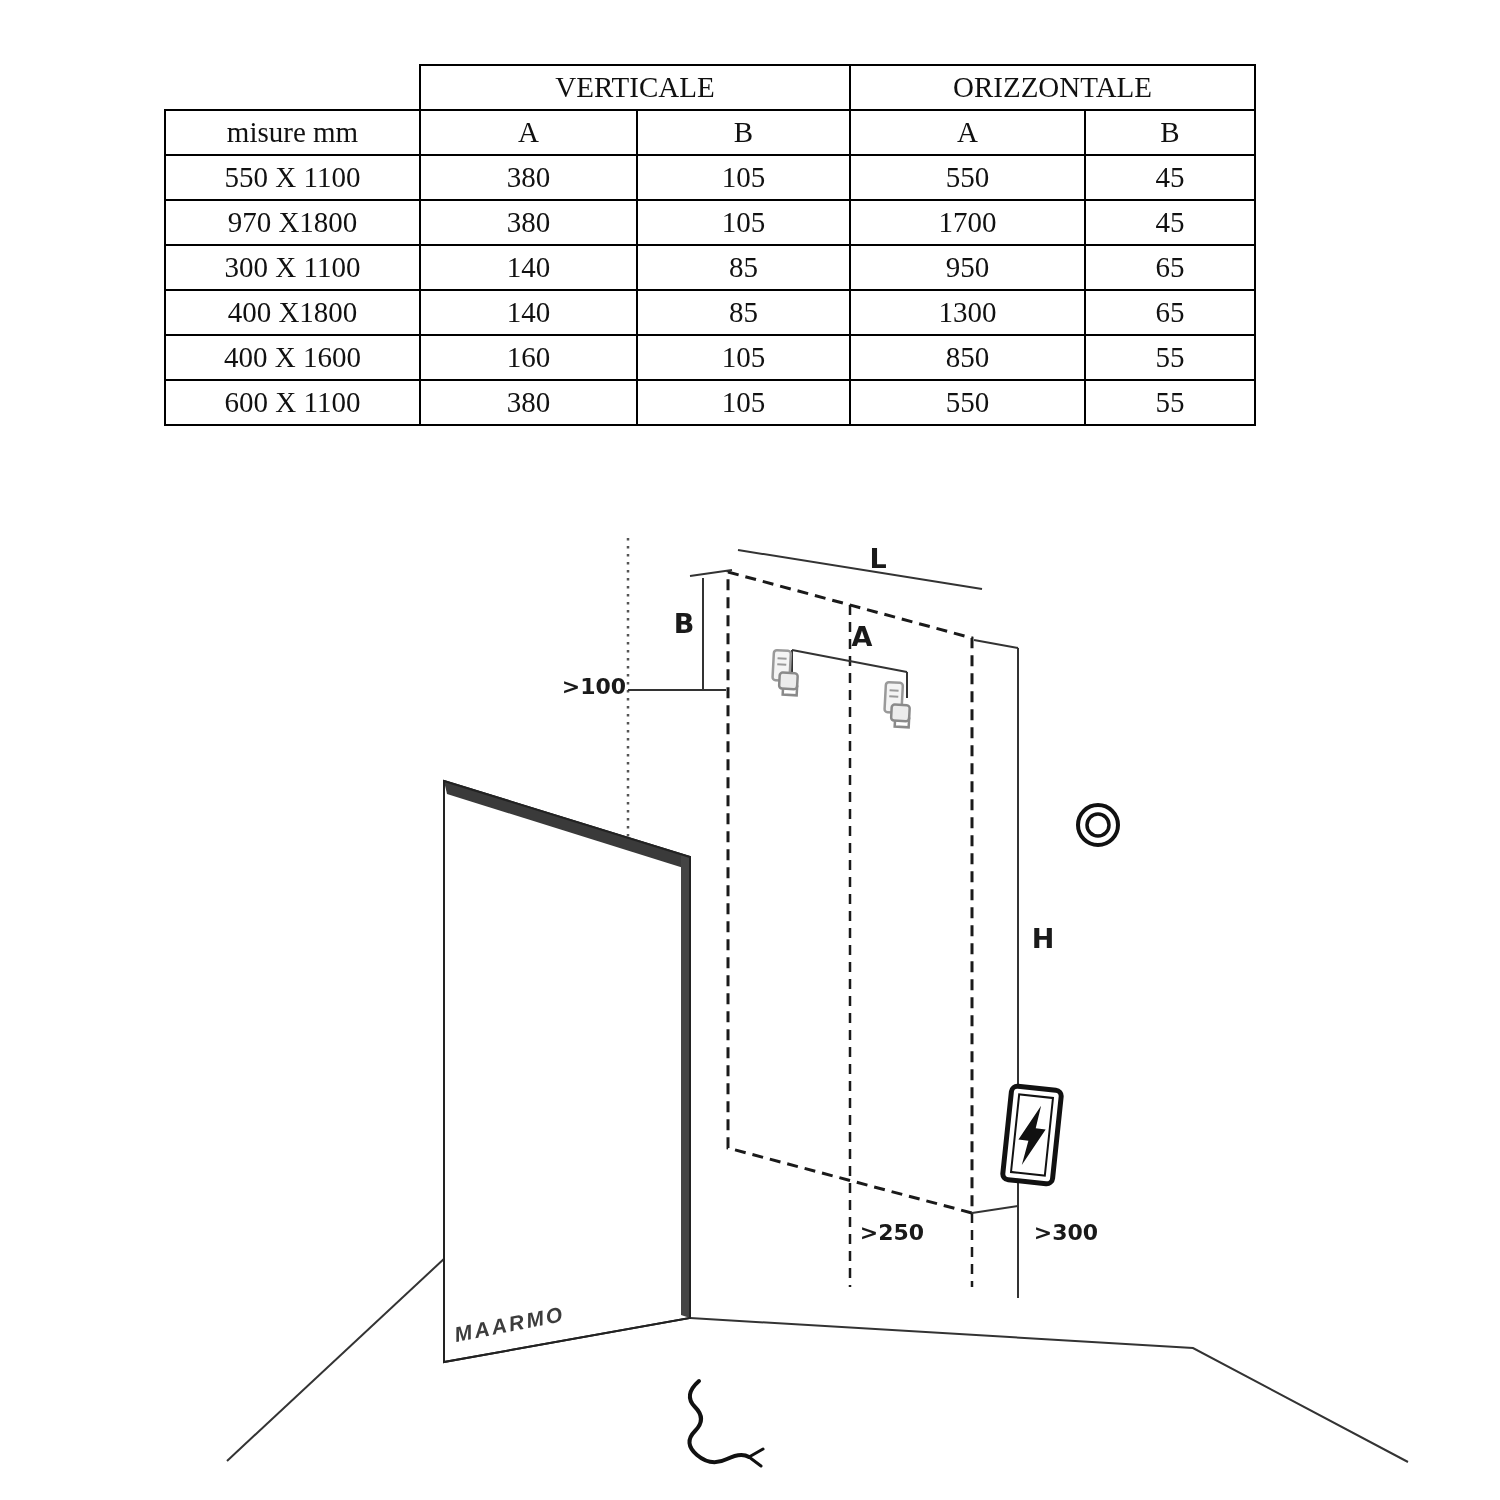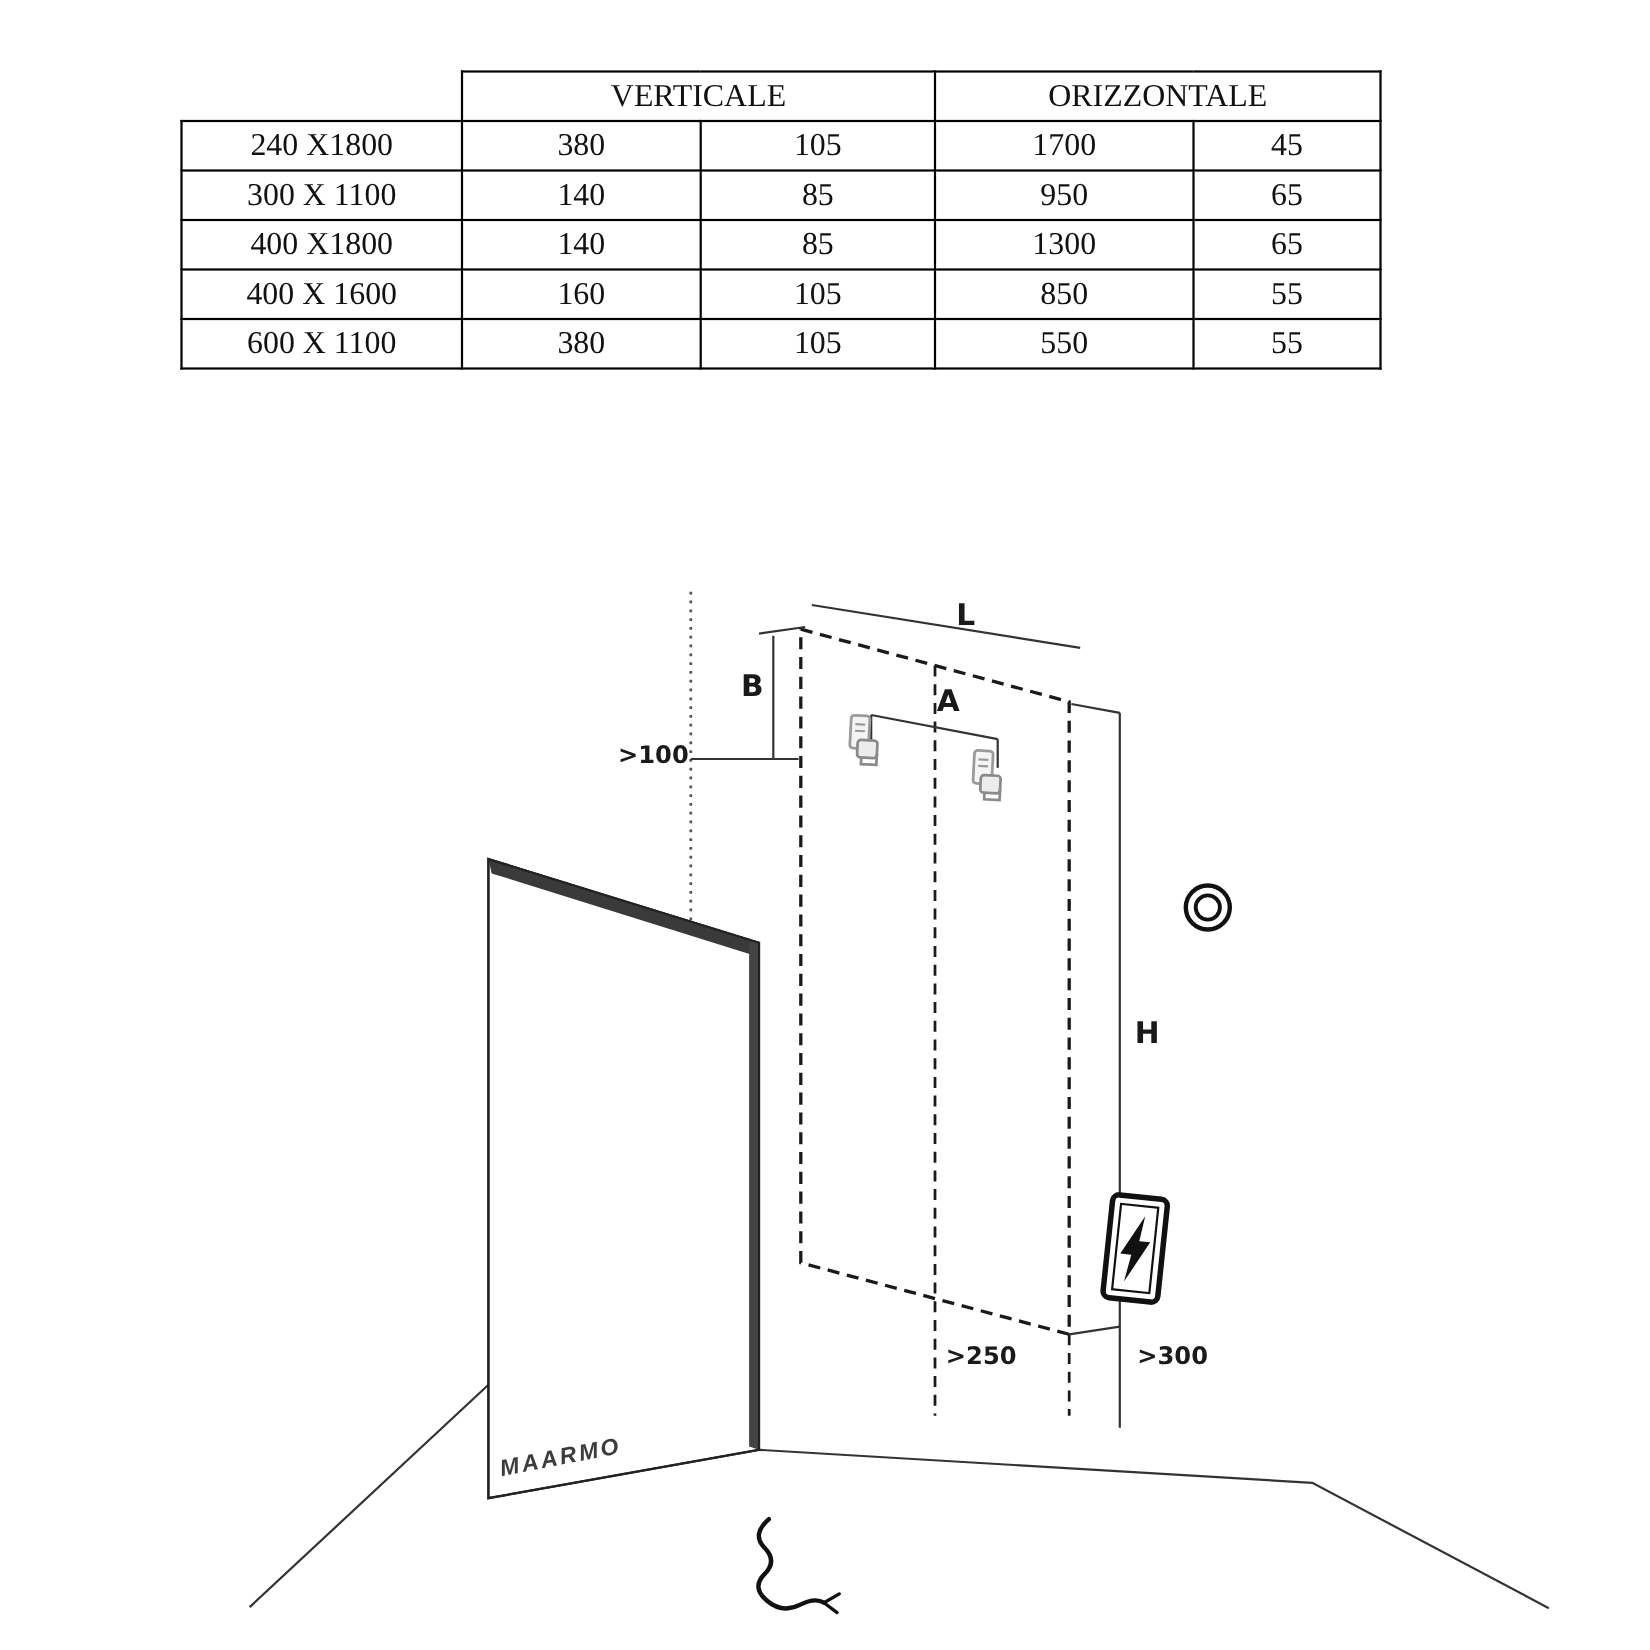--- a/index.html
+++ b/index.html
@@ -25,21 +25,35 @@
       <col style="width:235px">
         <col style="width:170px">
     </colgroup>
     <tbody>
       <tr>
         <td class="noborder"></td>
         <td colspan="2">VERTICALE</td>
         <td colspan="2">ORIZZONTALE</td>
       </tr>
       <tr>
-        <td>240 X1800</td>
+        <td>misure mm</td>
+        <td>A</td>
+        <td>B</td>
+        <td>A</td>
+        <td>B</td>
+      </tr>
+      <tr>
+        <td>550 X 1100</td>
+        <td>380</td>
+        <td>105</td>
+        <td>550</td>
+        <td>45</td>
+      </tr>
+      <tr>
+        <td>970 X1800</td>
         <td>380</td>
         <td>105</td>
         <td>1700</td>
         <td>45</td>
       </tr>
       <tr>
         <td>300 X 1100</td>
         <td>140</td>
         <td>85</td>
         <td>950</td>

